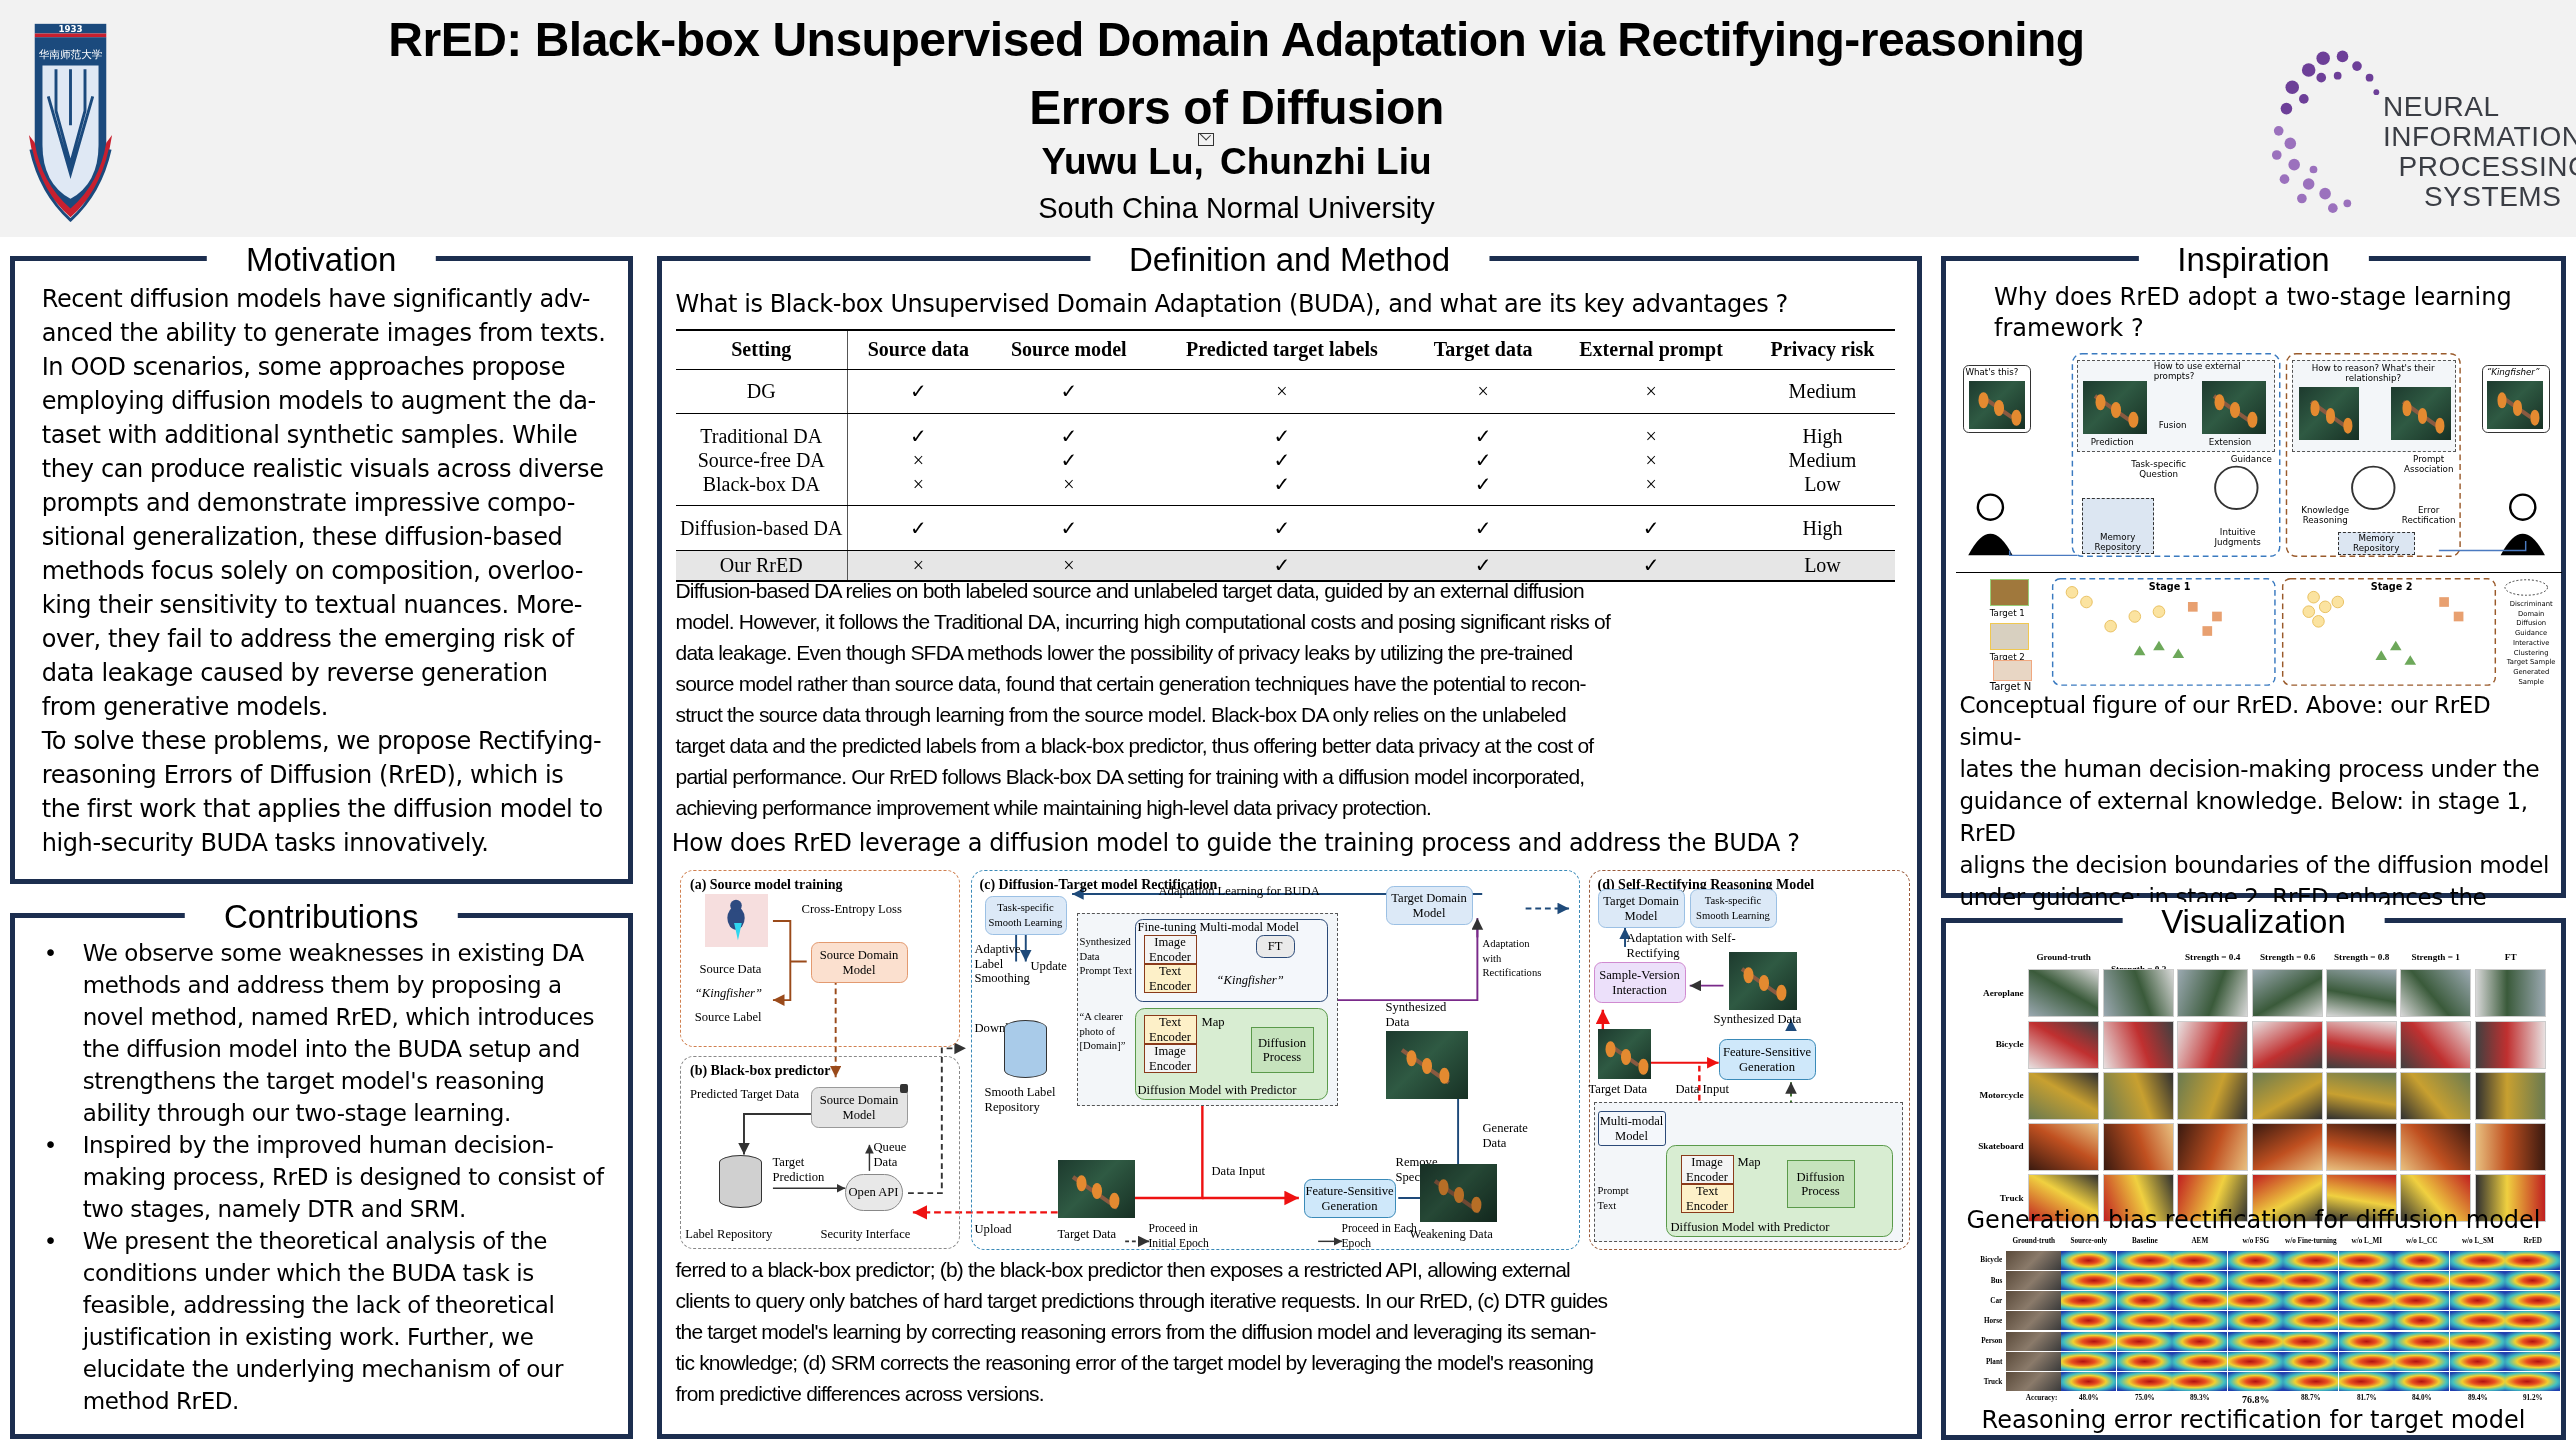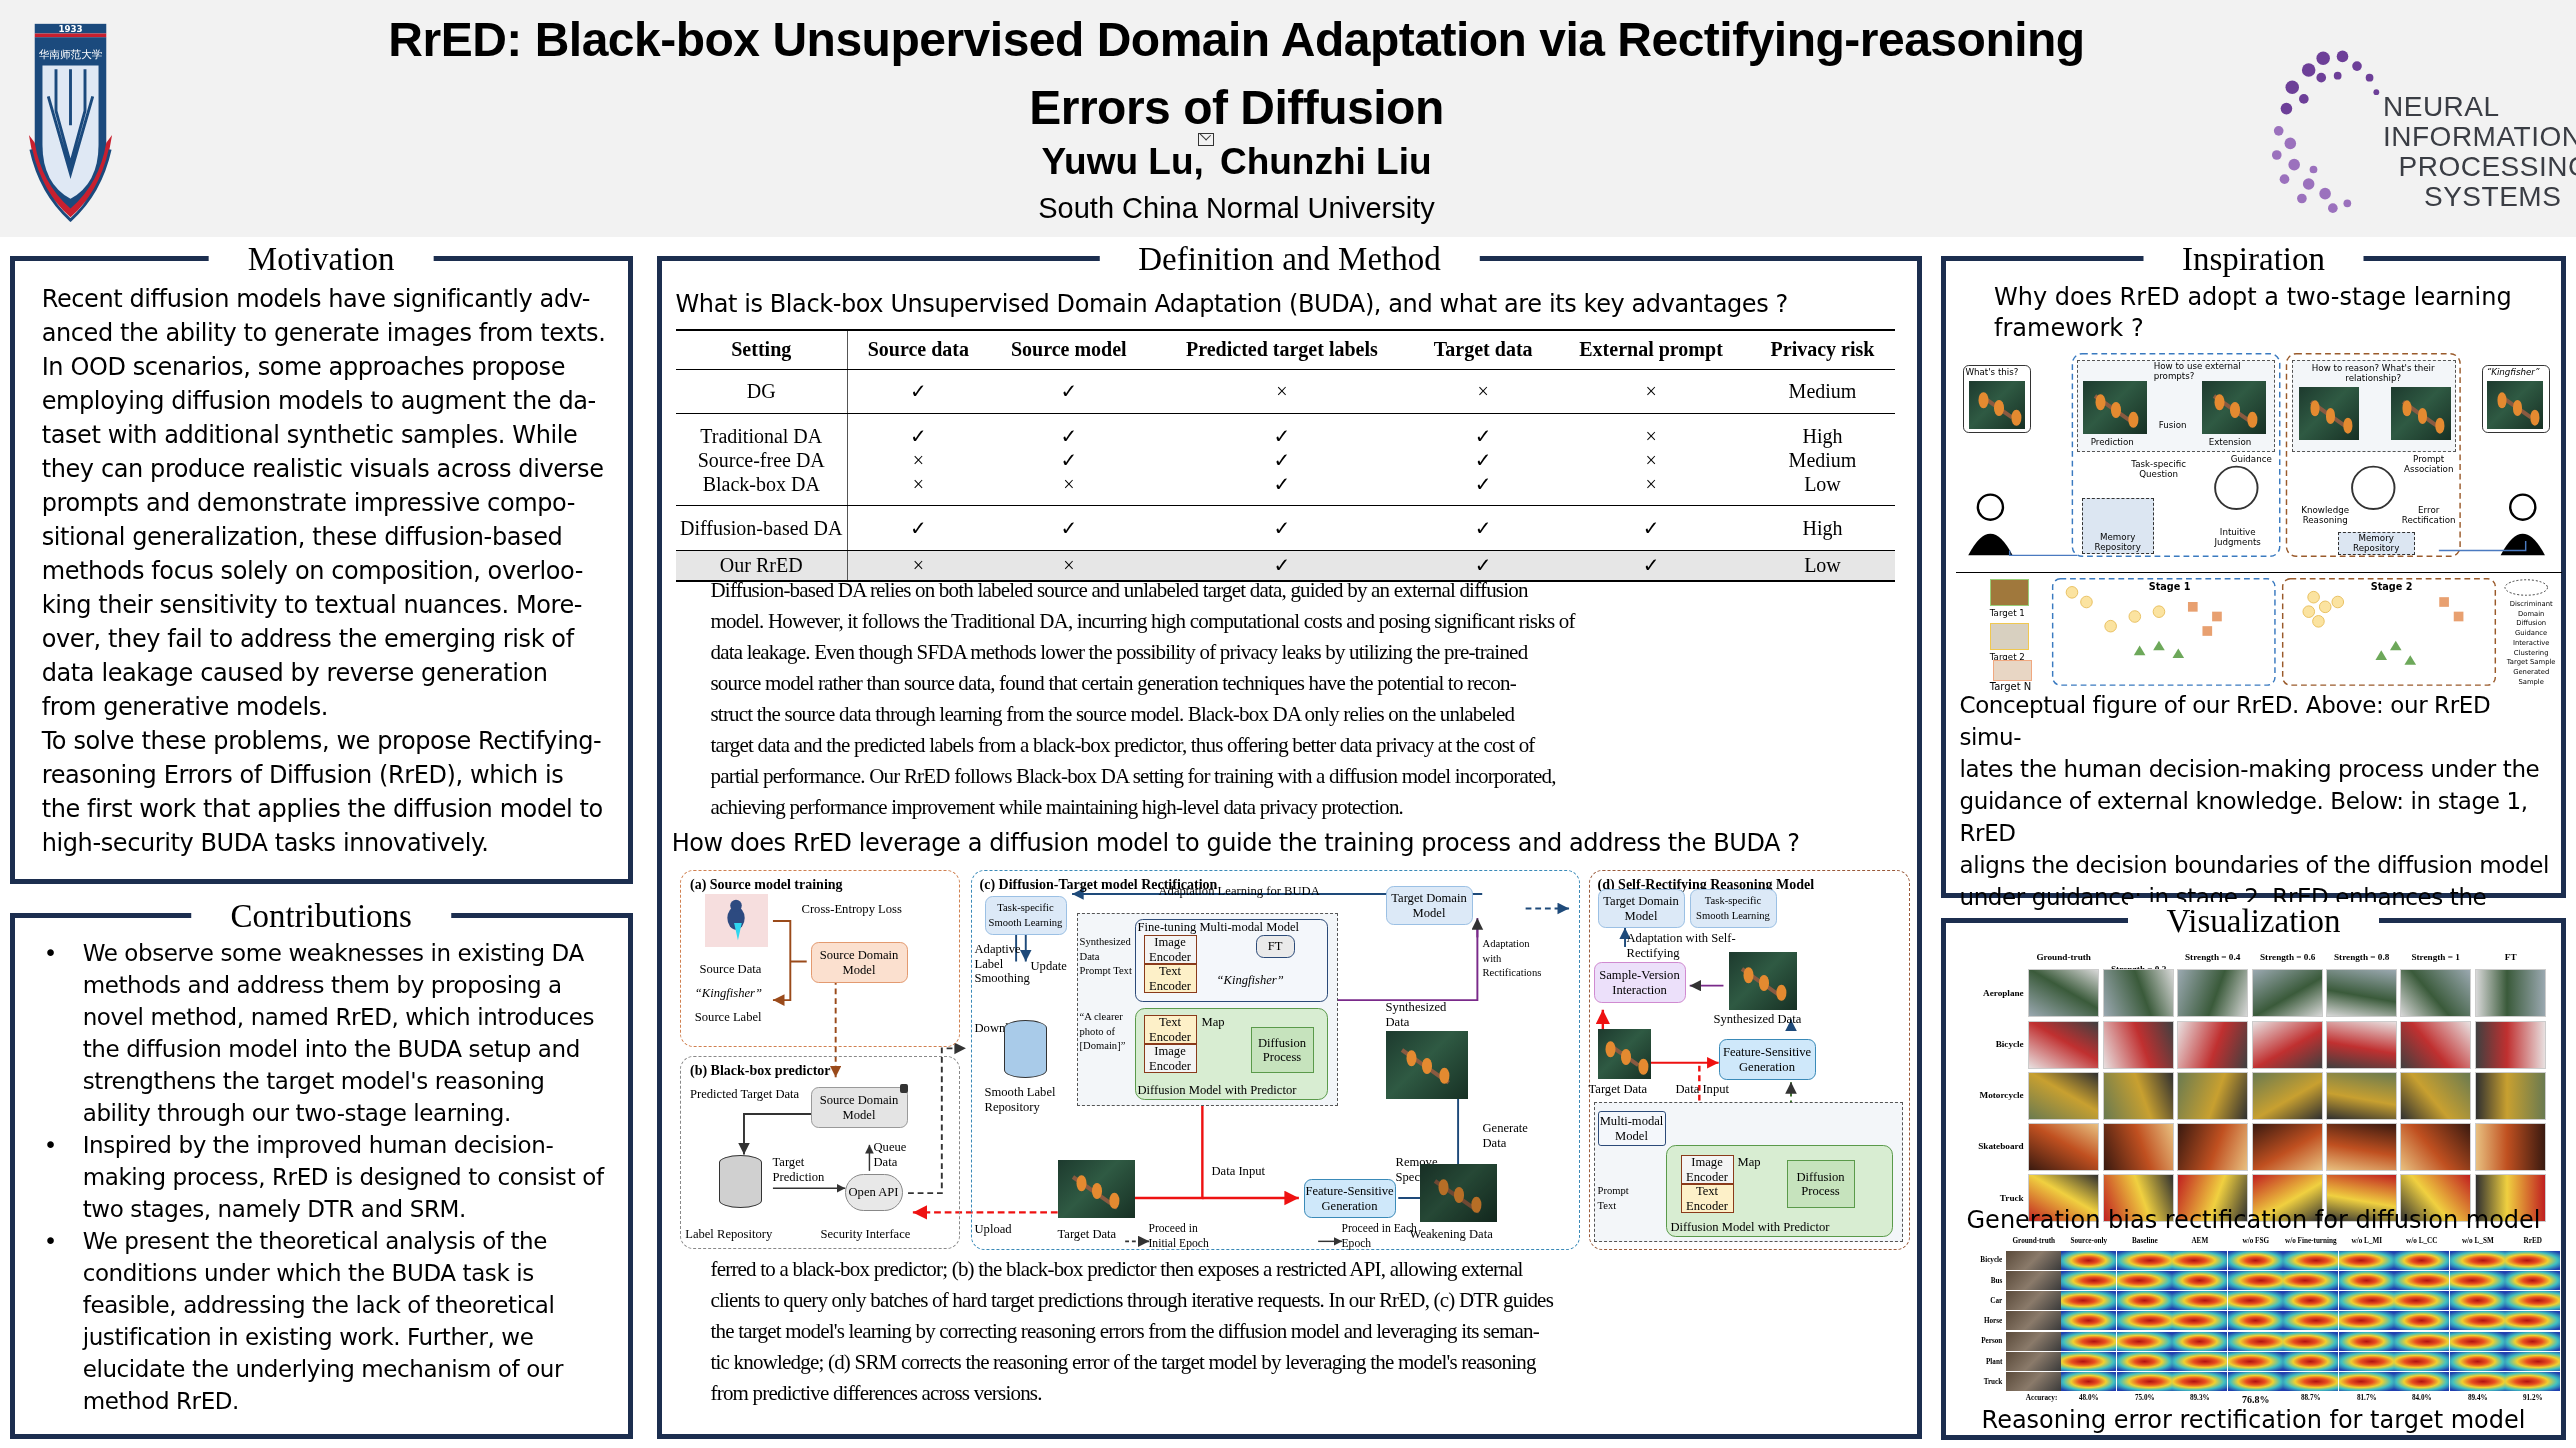--- a/index.html
+++ b/index.html
@@ -13,23 +13,23 @@
   .mail-icon::after { content: ""; position: absolute; left: 1.9px; top: 0; width: 7.7px; height: 5.8px; border-right: 1.4px solid #333; border-bottom: 1.4px solid #333; transform: rotate(45deg) translate(-1.9px,-1.9px); }
   .affil { position: absolute; left: 319px; width: 1835px; top: 191px; text-align: center; font-family: "Liberation Sans", sans-serif; font-size: 29px; line-height: 35px; }
 
   .logo-left { position: absolute; left: 27px; top: 19.3px; width: 87px; height: 203px; }
   .logo-right { position: absolute; left: 2265px; top: 39px; width: 299px; height: 174px; }
   .neurips-text { position: absolute; left: 118px; top: 53px; font-family: "Liberation Sans", sans-serif; font-size: 28px; line-height: 30px; color: #3a3d44; letter-spacing: 0.5px; }
   .neurips-text div:nth-child(3) { padding-left: 15.5px; }
   .neurips-text div:nth-child(4) { padding-left: 41px; }
 
   .panel { position: absolute; border: 5.8px solid #1c2e4f; background: #fff; }
-  .panel-title { position: absolute; top: -21px; left: 50%; transform: translateX(-50%); background: #fff; padding: 0 39px; font-family: Liberation Serif, serif; font-size: 33px; line-height: 39px; white-space: nowrap; }
+  .panel-title { position: absolute; top: -21px; left: 50%; transform: translateX(-50%); background: #fff; padding: 0 39px; font-family: Liberation Sans, sans-serif; font-size: 33px; line-height: 39px; white-space: nowrap; }
   .body-text { font-family: "DejaVu Sans", sans-serif; font-size: 24px; line-height: 34px; letter-spacing: -0.4px; }
-  .small-text { font-family: Liberation Serif, serif; font-size: 21px; line-height: 31px; letter-spacing: -0.8px; margin-left: 35px; }
+  .small-text { font-family: Liberation Sans, sans-serif; font-size: 21px; line-height: 31px; letter-spacing: -0.8px; }
 
   #p-motivation { left: 9.7px; top: 256px; width: 623px; height: 628px; }
   #p-contrib { left: 9.7px; top: 913px; width: 623px; height: 526px; }
   #p-method { left: 657px; top: 256px; width: 1265px; height: 1183px; }
   #p-inspire { left: 1941px; top: 256px; width: 625px; height: 642px; }
   #p-visual { left: 1941px; top: 918px; width: 625px; height: 522px; }
 
   .mot-text { position: absolute; left: 27px; top: 21px; right: 19.3px; }
   .contrib-list { position: absolute; left: 29px; top: 19.3px; right: 13.5px; list-style: none; }
   .contrib-list li { position: relative; padding-left: 39px; font-family: "DejaVu Sans", sans-serif; font-size: 23px; line-height: 32px; letter-spacing: -0.4px; }

